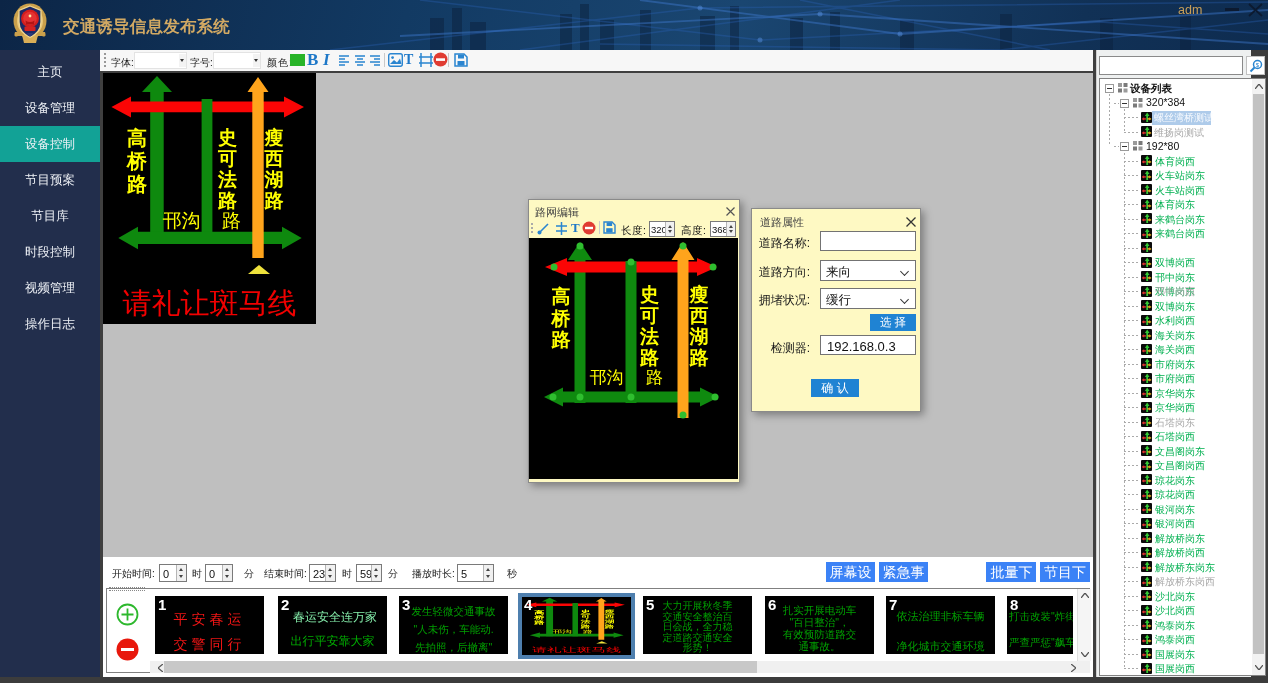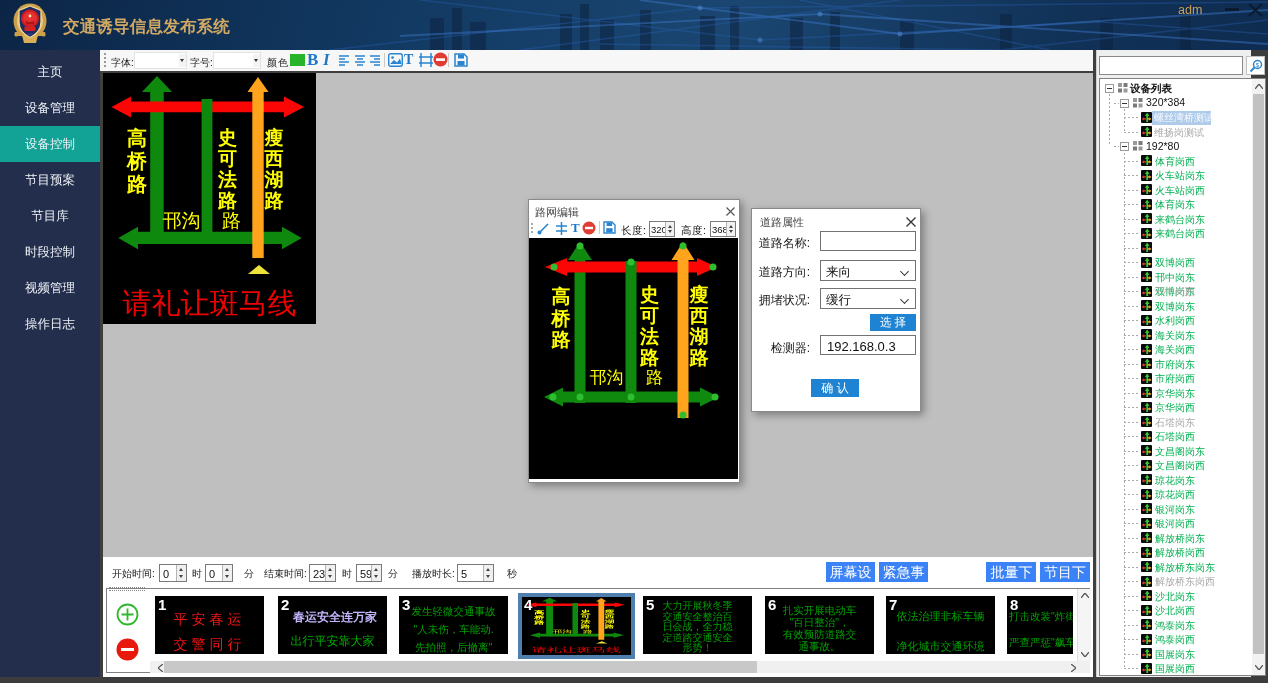--- a/index.html
+++ b/index.html
@@ -19,21 +19,21 @@
 .lbl{position:absolute;font-size:12px;color:#1a1a1a;}
 .lbl2{position:absolute;font-size:10px;color:#1a1a1a;text-align:right;}
 .spin{position:absolute;height:18px;background:#fff;border:1px solid #7a7a7a;box-sizing:border-box;font-size:12.5px;color:#111;}
 .spin .num{position:absolute;left:3px;top:2.5px;font-size:11px;}
 .spin .ud{position:absolute;right:0;top:0;width:9px;height:100%;border-left:1px solid #b5b5b5;background:#f0f0f0;}
 .spin .ud:before{content:"";position:absolute;left:1.5px;top:3px;border-left:2.5px solid transparent;border-right:2.5px solid transparent;border-bottom:3.5px solid #444;}
 .spin .ud:after{content:"";position:absolute;left:1.5px;bottom:3px;border-left:2.5px solid transparent;border-right:2.5px solid transparent;border-top:3.5px solid #444;}
 .bluebtn{position:absolute;background:#3b82f6;color:#fff;font-size:14px;text-align:center;}
 .thumb{position:absolute;top:596px;width:109px;height:58px;background:#000;overflow:hidden;}
 .tnum{position:absolute;left:3px;top:0px;color:#fff;font-weight:bold;font-size:15px;}
-.dlg{position:absolute;background:#ffffff;border:1px solid #8a8a8a;box-shadow:3px 3px 8px rgba(0,0,0,0.35);box-sizing:border-box;}
+.dlg{position:absolute;background:#fef9c3;border:1px solid #8a8a8a;box-shadow:3px 3px 8px rgba(0,0,0,0.35);box-sizing:border-box;}
 .dtitle{position:absolute;font-size:11px;color:#444;}
 .field{position:absolute;background:#fff;border:1px solid #737373;box-sizing:border-box;font-size:12.5px;color:#111;}
 .combo-arrow{position:absolute;right:7px;top:50%;margin-top:-3px;width:6px;height:6px;border-left:1.2px solid #333;border-bottom:1.2px solid #333;transform:rotate(-45deg) scale(0.9);}
 .tree-item{position:absolute;font-size:10px;white-space:nowrap;}
 .tg{color:#00b050;}
 .tgray{color:#a8a8a8;}
 .toggle{position:absolute;width:9px;height:9px;background:#fff;border:1px solid #9a9a9a;box-sizing:border-box;}
 .toggle:before{content:"";position:absolute;left:1px;top:3px;width:5px;height:1px;background:#333;}
 .dashv{position:absolute;width:1px;background-image:linear-gradient(#aaa 50%,transparent 50%);background-size:1px 4px;}
 .dashh{position:absolute;height:1px;background-image:linear-gradient(90deg,#aaa 50%,transparent 50%);background-size:4px 1px;}
@@ -227,21 +227,21 @@
 <svg class="abs" style="left:116px;top:638px" width="23" height="23">
     <circle cx="11.5" cy="11.5" r="11" fill="#e8180c"></circle>
     <rect x="5" y="10" width="13" height="3" fill="#fff"></rect>
   </svg>
 <div class="thumb" style="left:155px;">
     <div class="tnum">1</div>
     <div style="position:absolute;left:0;top:11px;width:109px;text-align:center;font-size:14px;line-height:25px;color:#ef1515;letter-spacing:4px;">平安春运<br>交警同行</div>
   </div>
 <div class="thumb" style="left:278px;">
     <div class="tnum">2</div>
-    <div style="position:absolute;left:0;top:13px;width:114px;text-align:center;font-size:12px;color:#c4b5fd;font-weight:bold;">春运安全连万家</div>
+    <div style="position:absolute;left:0;top:13px;width:114px;text-align:center;font-size:12px;color:#86efac;">春运安全连万家</div>
     <div style="position:absolute;left:0;top:37px;width:109px;text-align:center;font-size:12px;color:#00ad00;">出行平安靠大家</div>
   </div>
 <div class="thumb" style="left:399px;">
     <div class="tnum">3</div>
     <div style="position:absolute;left:0;top:6px;width:109px;text-align:center;font-size:10.5px;line-height:18px;color:#00a000;letter-spacing:0px;">发生轻微交通事故<br>"人未伤，车能动.<br>先拍照，后撤离"</div>
   </div>
 <div class="abs" style="left:518px;top:593px;width:117px;height:66px;background:#4e7fae;">
     <div class="abs" style="left:4px;top:4px;width:109px;height:58px;background:#000;">
       <svg class="abs" style="left:0;top:0" width="109" height="58" preserveAspectRatio="none" viewBox="0 0 213 251">
     <rect width="213" height="251" fill="#000"></rect>

